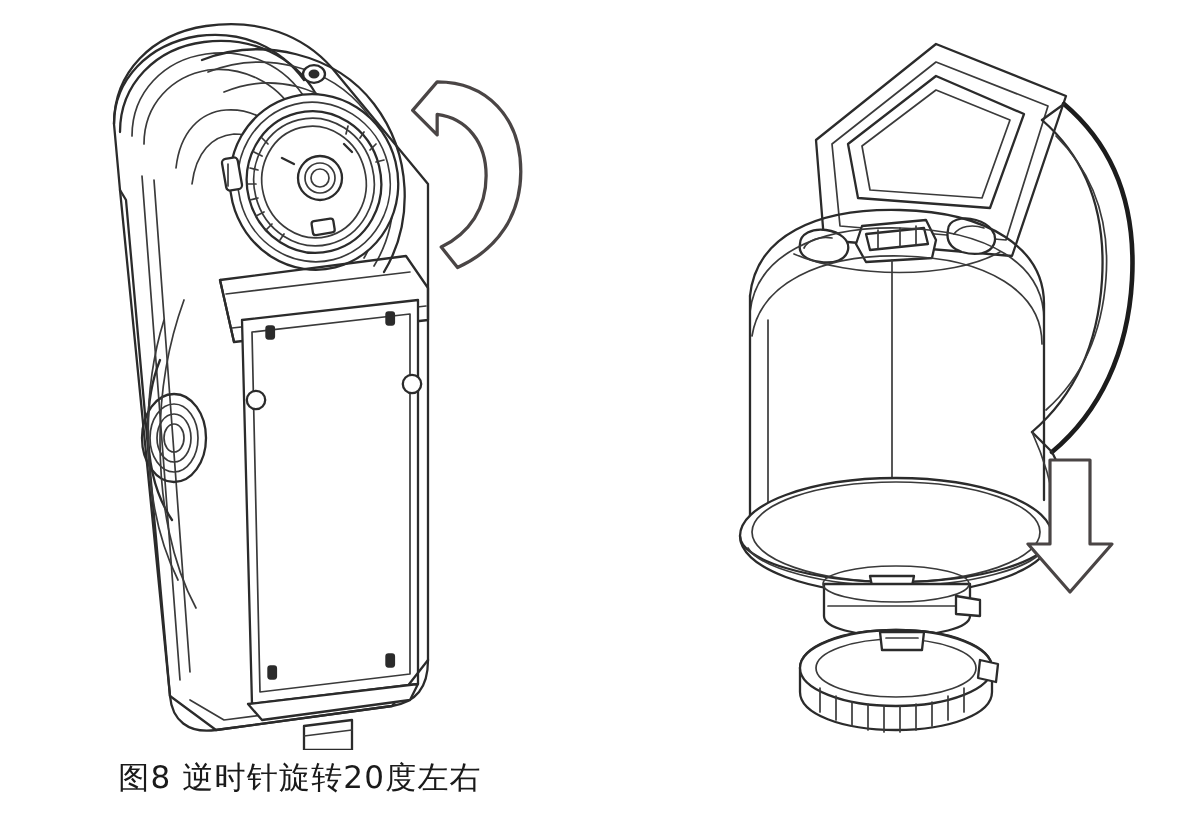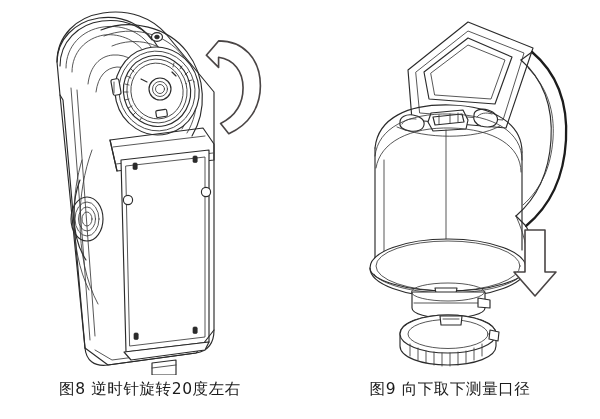--- a/index.html
+++ b/index.html
@@ -305,16 +305,15 @@
           <path class="fil-w" d="M190 330 L199 332 L198 341 L189 339 Z"></path>
         </g>
 
         <g>
           <path class="arrow-shape" d="M225 230 L245 230 L245 272 L256 272 L235 296 L214 272 L225 272 Z"></path>
         </g>
 
       </svg>
     </div>
 
-    <div class="caption">图9 向下取下测量口径</div>
   </div>
 
 </div>
 
 </body></html>

